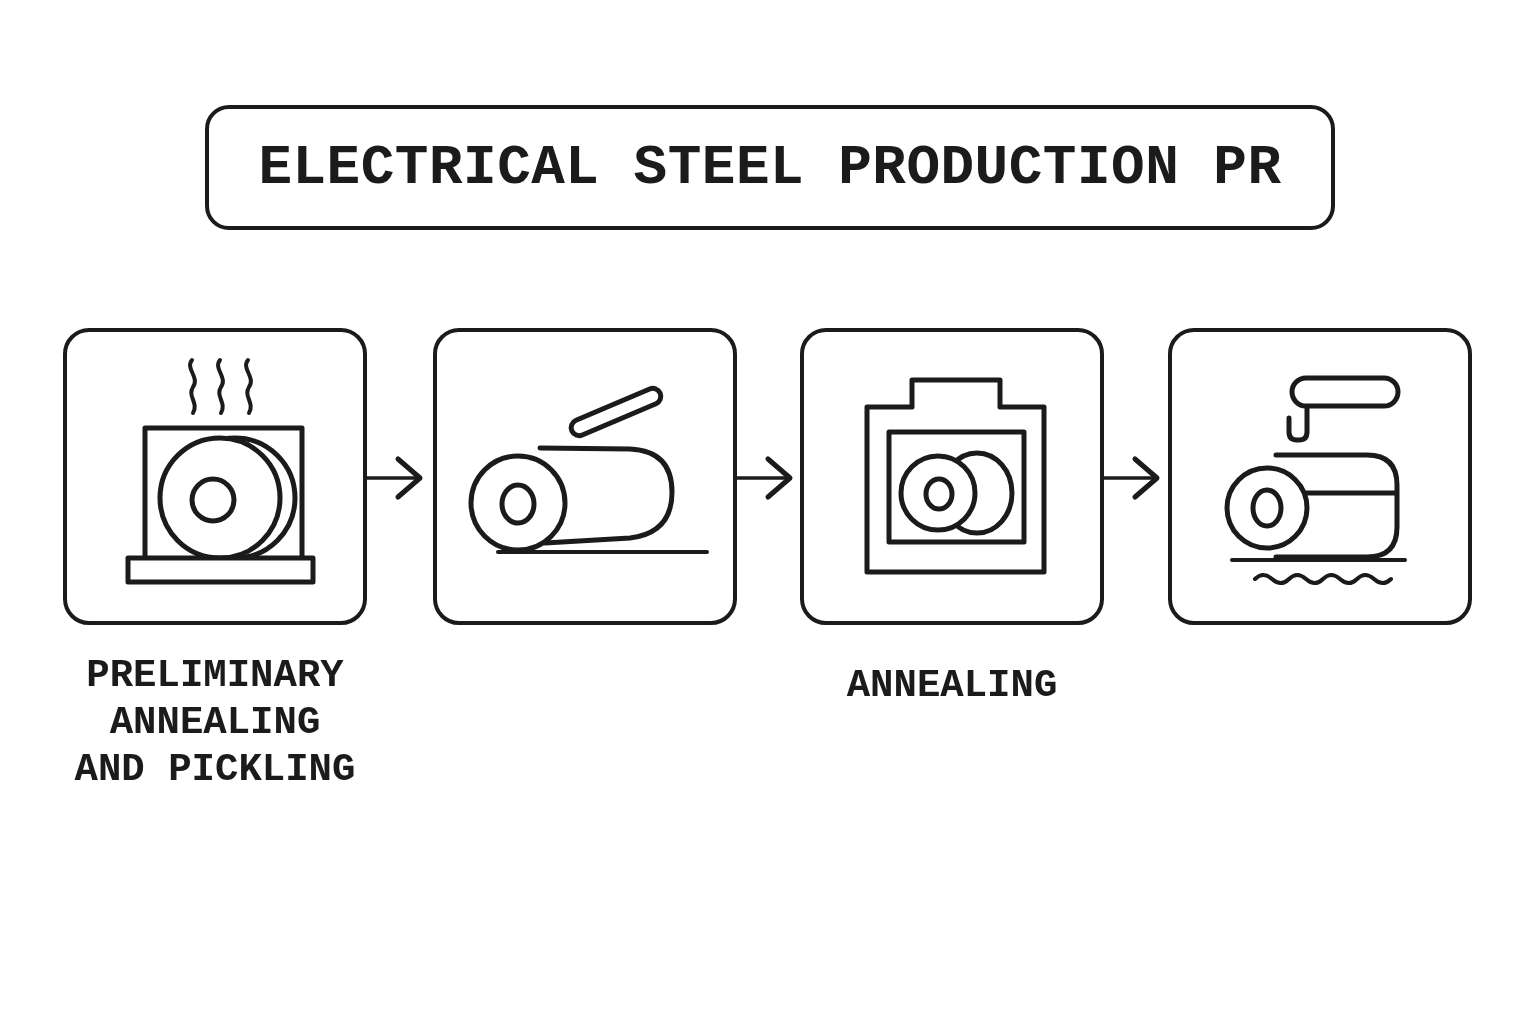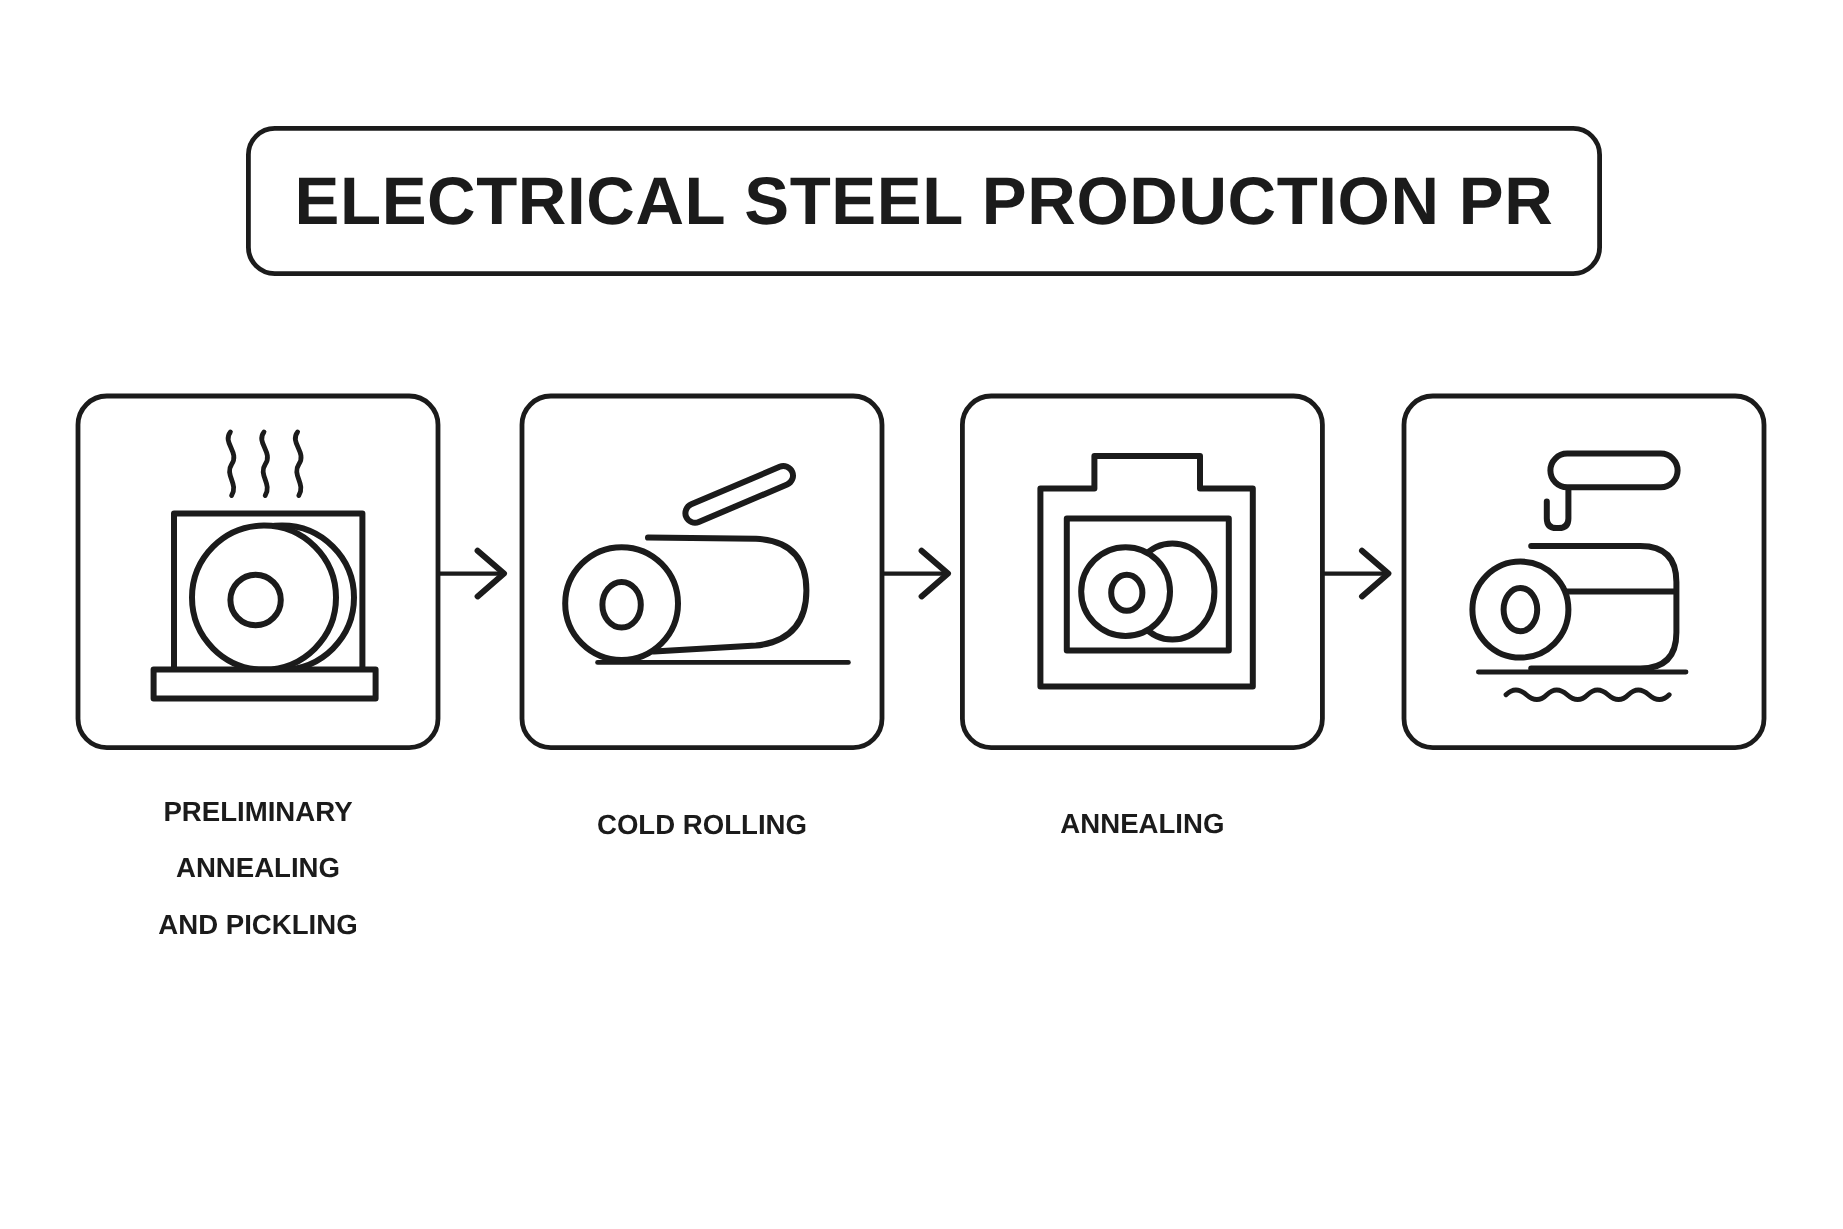--- a/index.html
+++ b/index.html
@@ -3,21 +3,21 @@
 <meta charset="utf-8">
 <style>
   html, body { margin: 0; padding: 0; }
   * { box-sizing: border-box; }
   .canvas {
     position: relative;
     width: 1536px;
     height: 984px;
     background: #ffffff;
     color: var(--ink, #1b1b1b);
-    font-family: Liberation Sans, sans-serif;
+    font-family: Liberation Mono, monospace;
     overflow: hidden;
   }
   .frame {
     position: absolute;
     border: 4px solid currentColor;
     background: #ffffff;
   }
   .title-box {
     left: 205px; top: 105px;
     width: 1130px; height: 125px;
@@ -51,21 +51,21 @@
     position: absolute; top: 455px;
     width: 58px; height: 46px; display: block;
   }
   .arrow-1 { left: 366px; }
   .arrow-2 { left: 736px; }
   .arrow-3 { left: 1103px; }
   .step-label {
     position: absolute;
     width: 360px;
     text-align: center;
-    font-size: 23px;
+    font-size: 39px;
     font-weight: bold;
     line-height: 47px;
     white-space: pre-line;
   }
   .label-1 { left: 35px;   top: 653px; }
   .label-2 { left: 405px;  top: 664px; }
   .label-3 { left: 772px;  top: 663px; }
   .label-4 { left: 1140px; top: 653px; }
 </style>
 </head>
@@ -148,16 +148,15 @@
         <ellipse cx="99" cy="180" rx="14" ry="18"></ellipse>
         <line class="thin" x1="64" y1="232" x2="237" y2="232"></line>
         <path class="thin" d="M 87,251 q 8,-8 17,0 t 17,0 t 17,0 t 17,0 t 17,0 t 17,0 t 17,0 t 17,0"></path>
       </g>
     </svg>
   </div>
 
   <div class="step-label label-1">PRELIMINARY
 ANNEALING
 AND PICKLING</div>
-  <div class="step-label label-2">COLD ROLLING</div>
   <div class="step-label label-3">ANNEALING</div>
 
 </div>
 
 </body></html>

